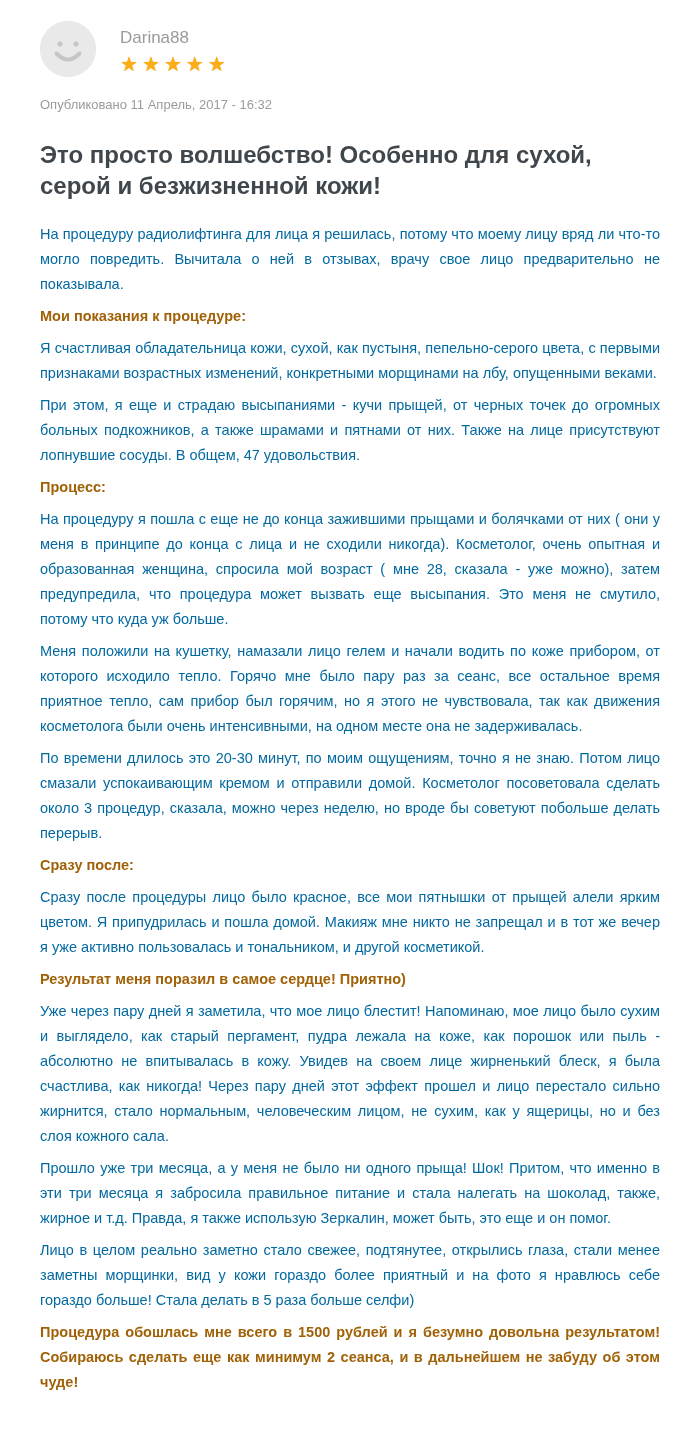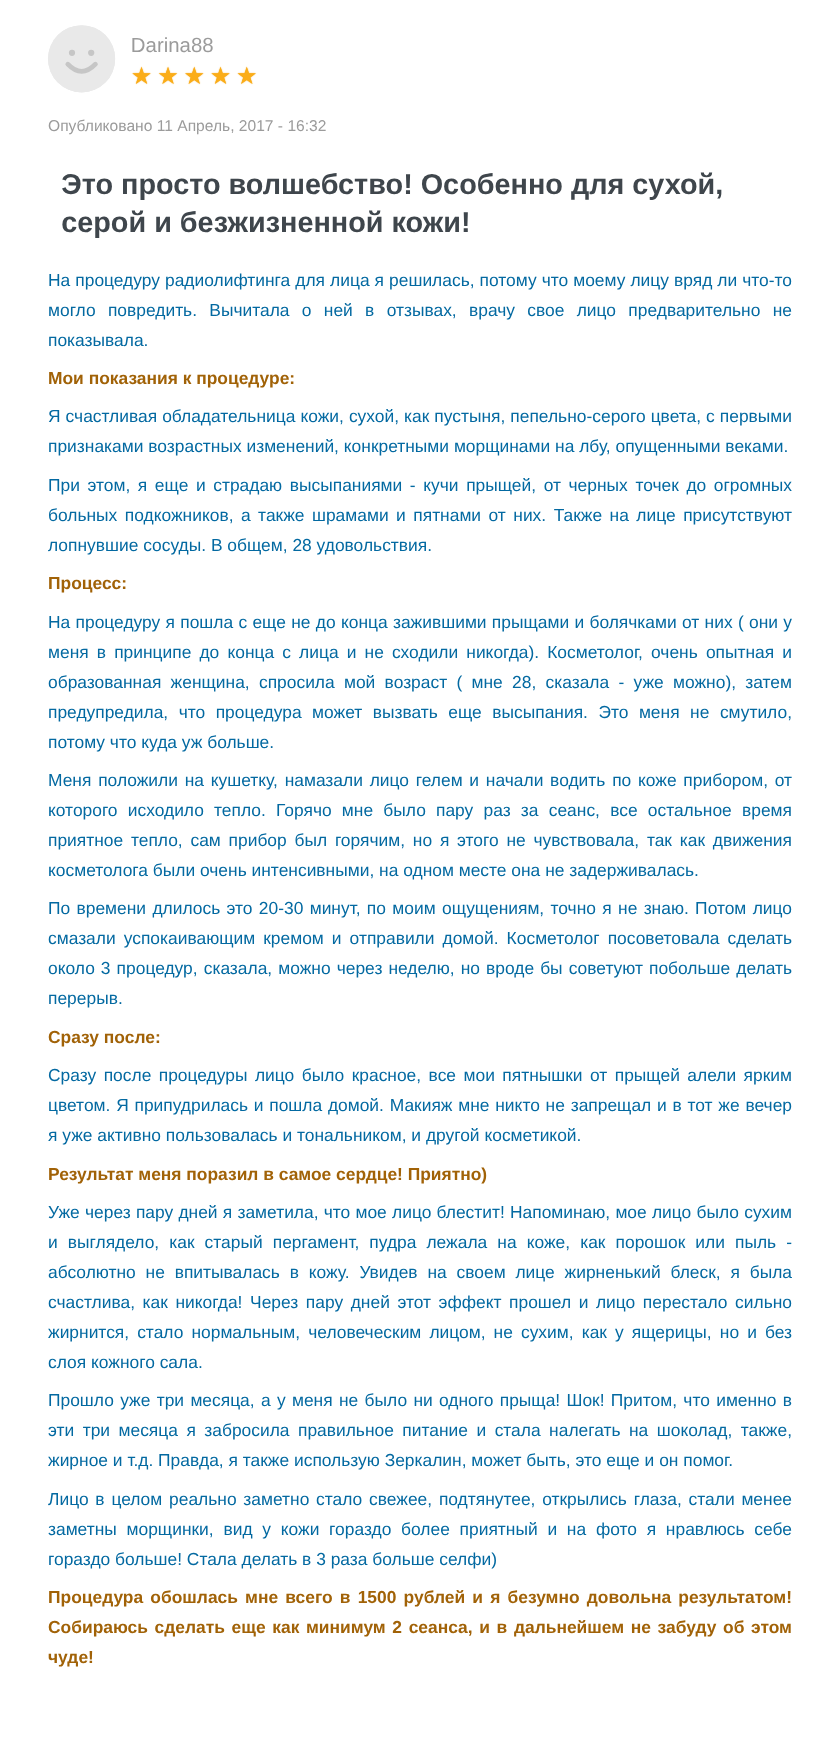--- a/index.html
+++ b/index.html
@@ -11,21 +11,21 @@
   .page {
     width: 700px;
     min-height: 1452px;
     box-sizing: border-box;
     background: #ffffff;
     padding: 21px 40px 14px 40px;
   }
   .review-header {
     display: flex;
     align-items: flex-start;
-    gap: 13px;
+    gap: 24px;
   }
   .avatar {
     width: 56px;
     height: 56px;
     border-radius: 50%;
     background: #E9E9E9;
     flex: 0 0 auto;
     display: block;
   }
   .user-meta { padding-top: 7px; }
@@ -48,21 +48,21 @@
   .published {
     color: #9B9B9B;
     font-size: 13px;
     margin-top: 20px;
   }
   .review-title {
     color: #3F464C;
     font-size: 24px;
     line-height: 31px;
     font-weight: 700;
-    margin: 27px 0 0 11px;
+    margin: 27px 0 0 0;
   }
   .review-body { margin-top: 21px; }
   .para {
     color: #0369a1;
     font-size: 14.5px;
     line-height: 25px;
     text-align: justify;
     margin: 0 0 7px 0;
   }
   .para.bold {
@@ -97,27 +97,27 @@
   </div>
 
   <div class="published">Опубликовано 11 Апрель, 2017 - 16:32</div>
 
   <h1 class="review-title">Это просто волшебство! Особенно для сухой, серой и безжизненной кожи!</h1>
 
   <div class="review-body">
       <p class="para">На процедуру радиолифтинга для лица я решилась, потому что моему лицу вряд ли что-то могло повредить. Вычитала о ней в отзывах, врачу свое лицо предварительно не показывала.</p>
       <p class="para bold">Мои показания к процедуре:</p>
       <p class="para">Я счастливая обладательница кожи, сухой, как пустыня, пепельно-серого цвета, с первыми признаками возрастных изменений, конкретными морщинами на лбу, опущенными веками.</p>
-      <p class="para">При этом, я еще и страдаю высыпаниями - кучи прыщей, от черных точек до огромных больных подкожников, а также шрамами и пятнами от них. Также на лице присутствуют лопнувшие сосуды. В общем, 28 удовольствия.</p>
+      <p class="para">При этом, я еще и страдаю высыпаниями - кучи прыщей, от черных точек до огромных больных подкожников, а также шрамами и пятнами от них. Также на лице присутствуют лопнувшие сосуды. В общем, 47 удовольствия.</p>
       <p class="para bold">Процесс:</p>
       <p class="para">На процедуру я пошла с еще не до конца зажившими прыщами и болячками от них ( они у меня в принципе до конца с лица и не сходили никогда). Косметолог, очень опытная и образованная женщина, спросила мой возраст ( мне 28, сказала - уже можно), затем предупредила, что процедура может вызвать еще высыпания. Это меня не смутило, потому что куда уж больше.</p>
       <p class="para">Меня положили на кушетку, намазали лицо гелем и начали водить по коже прибором, от которого исходило тепло. Горячо мне было пару раз за сеанс, все остальное время приятное тепло, сам прибор был горячим, но я этого не чувствовала, так как движения косметолога были очень интенсивными, на одном месте она не задерживалась.</p>
       <p class="para">По времени длилось это 20-30 минут, по моим ощущениям, точно я не знаю. Потом лицо смазали успокаивающим кремом и отправили домой. Косметолог посоветовала сделать около 3 процедур, сказала, можно через неделю, но вроде бы советуют побольше делать перерыв.</p>
       <p class="para bold">Сразу после:</p>
       <p class="para">Сразу после процедуры лицо было красное, все мои пятнышки от прыщей алели ярким цветом. Я припудрилась и пошла домой. Макияж мне никто не запрещал и в тот же вечер я уже активно пользовалась и тональником, и другой косметикой.</p>
       <p class="para bold">Результат меня поразил в самое сердце! Приятно)</p>
       <p class="para">Уже через пару дней я заметила, что мое лицо блестит! Напоминаю, мое лицо было сухим и выглядело, как старый пергамент, пудра лежала на коже, как порошок или пыль - абсолютно не впитывалась в кожу. Увидев на своем лице жирненький блеск, я была счастлива, как никогда! Через пару дней этот эффект прошел и лицо перестало сильно жирнится, стало нормальным, человеческим лицом, не сухим, как у ящерицы, но и без слоя кожного сала.</p>
       <p class="para">Прошло уже три месяца, а у меня не было ни одного прыща! Шок! Притом, что именно в эти три месяца я забросила правильное питание и стала налегать на шоколад, также, жирное и т.д. Правда, я также использую Зеркалин, может быть, это еще и он помог.</p>
-      <p class="para">Лицо в целом реально заметно стало свежее, подтянутее, открылись глаза, стали менее заметны морщинки, вид у кожи гораздо более приятный и на фото я нравлюсь себе гораздо больше! Стала делать в 3 раза больше селфи)</p>
+      <p class="para">Лицо в целом реально заметно стало свежее, подтянутее, открылись глаза, стали менее заметны морщинки, вид у кожи гораздо более приятный и на фото я нравлюсь себе гораздо больше! Стала делать в 5 раза больше селфи)</p>
       <p class="para bold">Процедура обошлась мне всего в 1500 рублей и я безумно довольна результатом! Собираюсь сделать еще как минимум 2 сеанса, и в дальнейшем не забуду об этом чуде!</p>
     </div>
 
 </div>
 
 </body></html>

